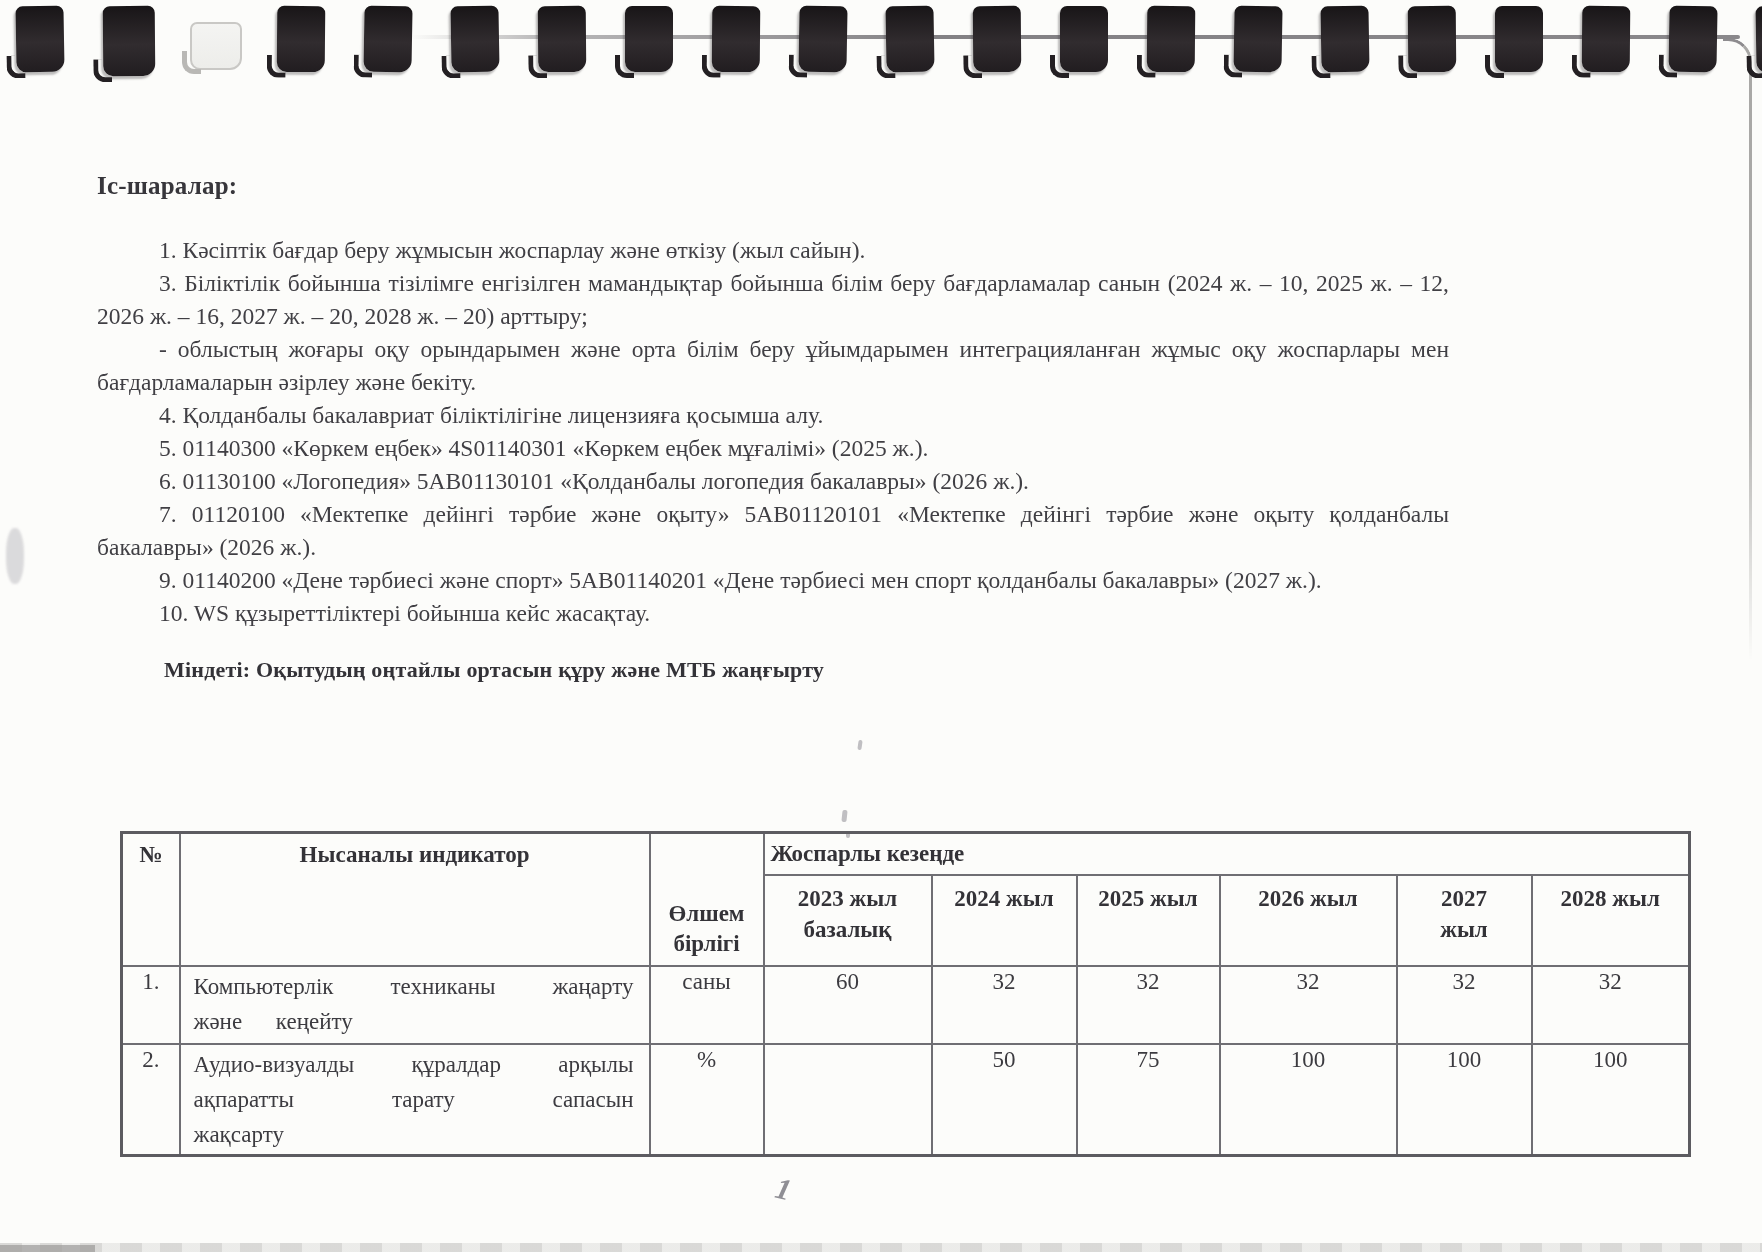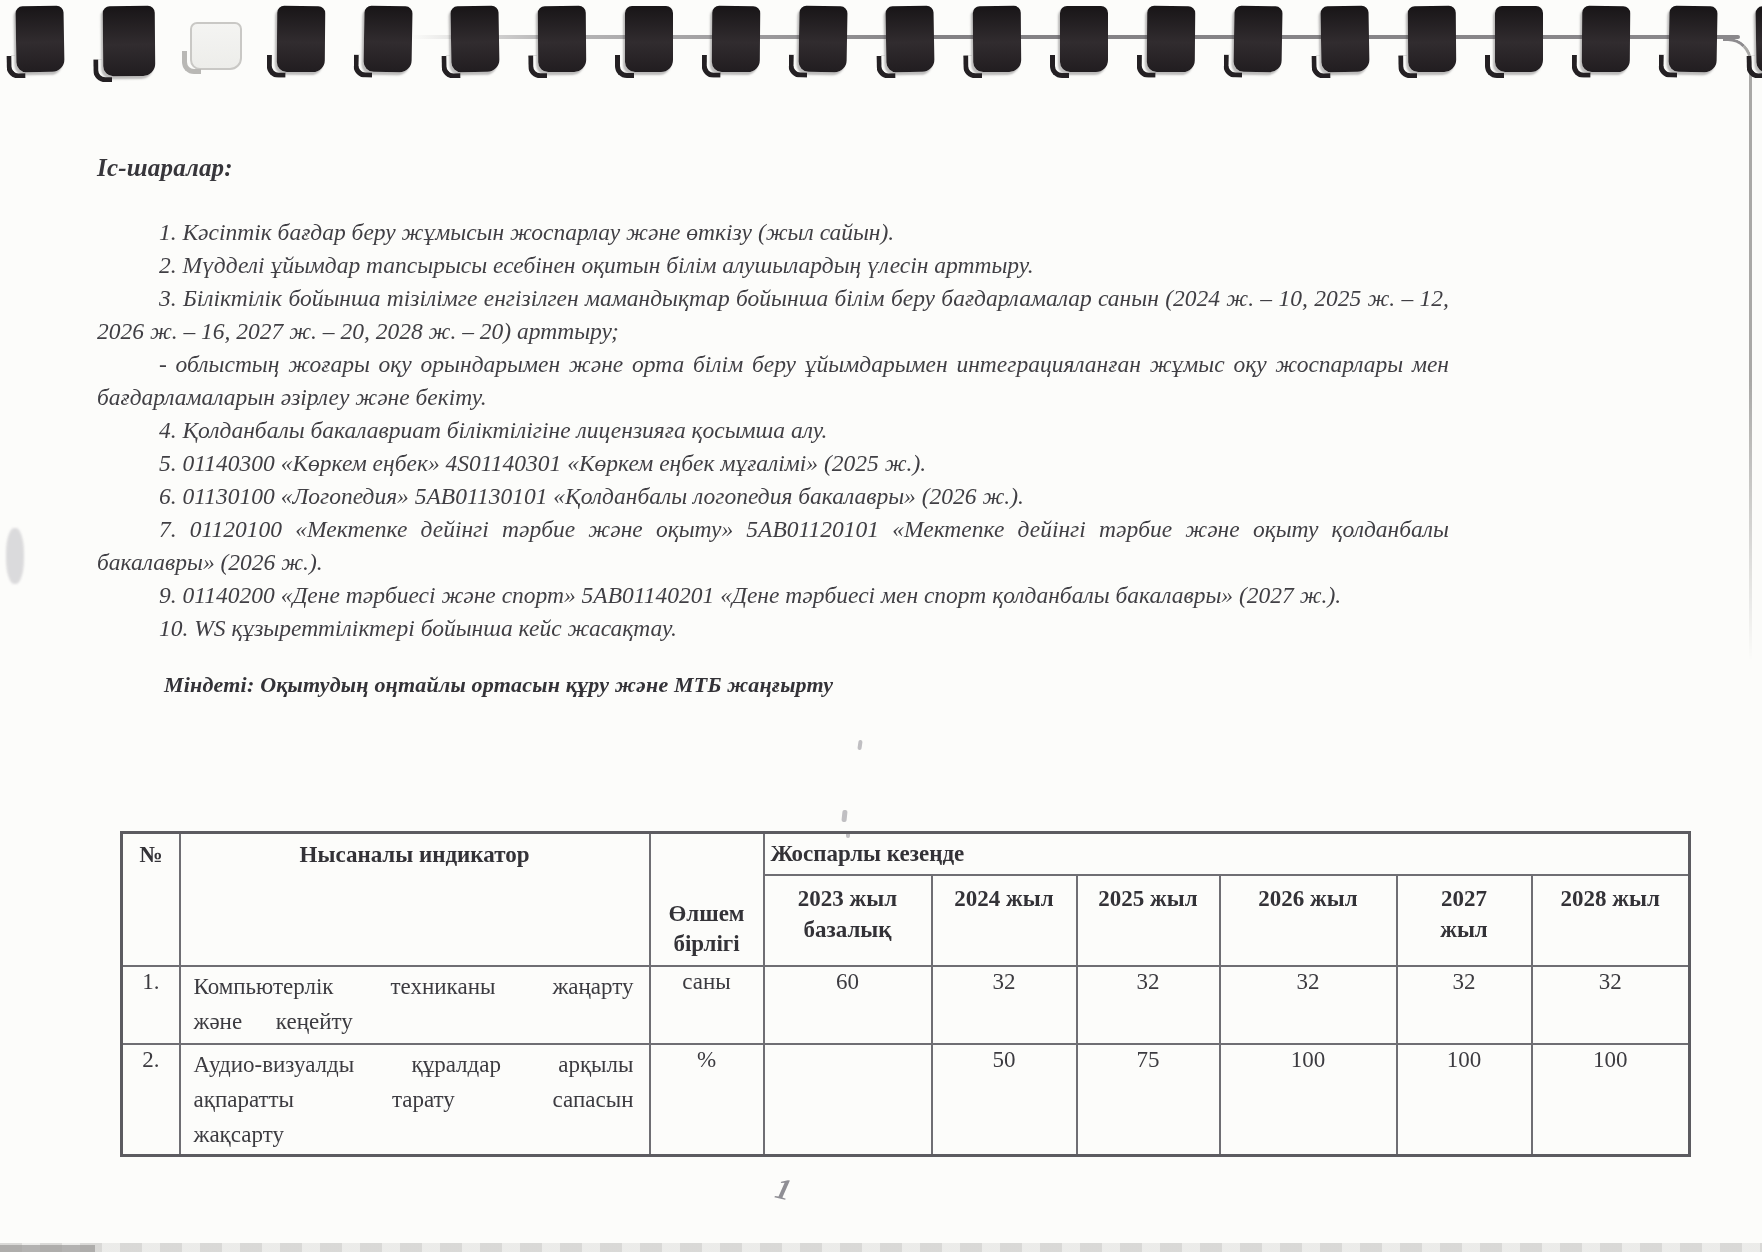--- a/index.html
+++ b/index.html
@@ -31,21 +31,21 @@
   }
   .comb-tab.light::after{border-color:#b9b8b5;}
   .page-edge{
     position:absolute;top:38px;right:10px;width:26px;height:620px;
     border-top:3px solid #8d8b8e;border-right:3px solid #a9a8a6;
     border-top-right-radius:24px;
     -webkit-mask-image:linear-gradient(180deg,#000 55%,transparent 100%);
     mask-image:linear-gradient(180deg,#000 55%,transparent 100%);
   }
   
-  .content{position:absolute;left:97px;top:154px;width:1352px;z-index:2;font-style:italic;}
+  .content{position:absolute;left:97px;top:172px;width:1352px;z-index:2;}
   .heading{font-size:25px;font-weight:bold;color:#37363b;margin:0 0 34px 0;letter-spacing:.2px;}
   .item{margin:0;font-size:23.5px;line-height:33px;text-align:justify;text-indent:62px;}
   .subheading{
     margin:27px 0 0 0;font-size:22px;font-weight:bold;color:#333237;
     text-indent:67px;letter-spacing:.2px;
   }
   
   table.doc-table{
     position:absolute;left:120px;top:831px;width:1568px;z-index:2;
     border-collapse:collapse;table-layout:fixed;
@@ -107,21 +107,20 @@
     <span class="comb-tab" style="left: 1495px; transform: rotate(0deg);"></span>
     <span class="comb-tab" style="left: 1582px; transform: rotate(0.5deg);"></span>
     <span class="comb-tab" style="left: 1669px; transform: rotate(1deg);"></span>
     <span class="comb-tab" style="left: 1756px; transform: rotate(-1deg);"></span>
   </div>
 <div class="page-edge"></div>
 
 <div class="content">
   <p class="heading">Іс-шаралар:</p>
   <p class="item">1. Кәсіптік бағдар беру жұмысын жоспарлау және өткізу (жыл сайын).</p>
-  <p class="item">2. Мүдделі ұйымдар тапсырысы есебінен оқитын білім алушылардың үлесін арттыру.</p>
   <p class="item">3. Біліктілік бойынша тізілімге енгізілген мамандықтар бойынша білім беру бағдарламалар санын (2024 ж. – 10, 2025 ж. – 12, 2026 ж. – 16, 2027 ж. – 20, 2028 ж. – 20) арттыру;</p>
   <p class="item">- облыстың жоғары оқу орындарымен және орта білім беру ұйымдарымен интеграцияланған жұмыс оқу жоспарлары мен бағдарламаларын әзірлеу және бекіту.</p>
   <p class="item">4. Қолданбалы бакалавриат біліктілігіне лицензияға қосымша алу.</p>
   <p class="item">5. 01140300 «Көркем еңбек» 4S01140301 «Көркем еңбек мұғалімі» (2025 ж.).</p>
   <p class="item">6. 01130100 «Логопедия» 5АВ01130101 «Қолданбалы логопедия бакалавры» (2026 ж.).</p>
   <p class="item">7. 01120100 «Мектепке дейінгі тәрбие және оқыту» 5АВ01120101 «Мектепке дейінгі тәрбие және оқыту қолданбалы бакалавры» (2026 ж.).</p>
   <p class="item">9. 01140200 «Дене тәрбиесі және спорт» 5АВ01140201 «Дене тәрбиесі мен спорт қолданбалы бакалавры» (2027 ж.).</p>
   <p class="item">10. WS құзыреттіліктері бойынша кейс жасақтау.</p>
   <p class="subheading">Міндеті: Оқытудың оңтайлы ортасын құру және МТБ жаңғырту</p>
 </div>

